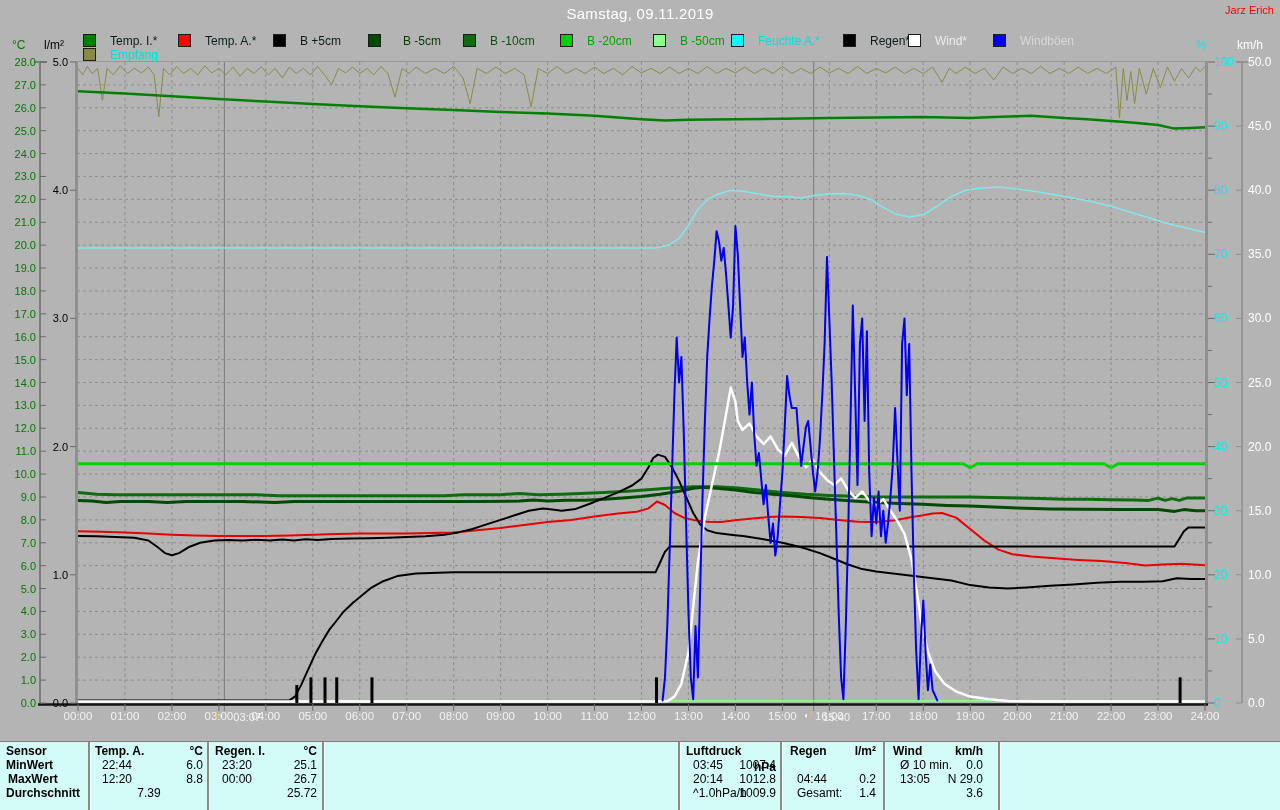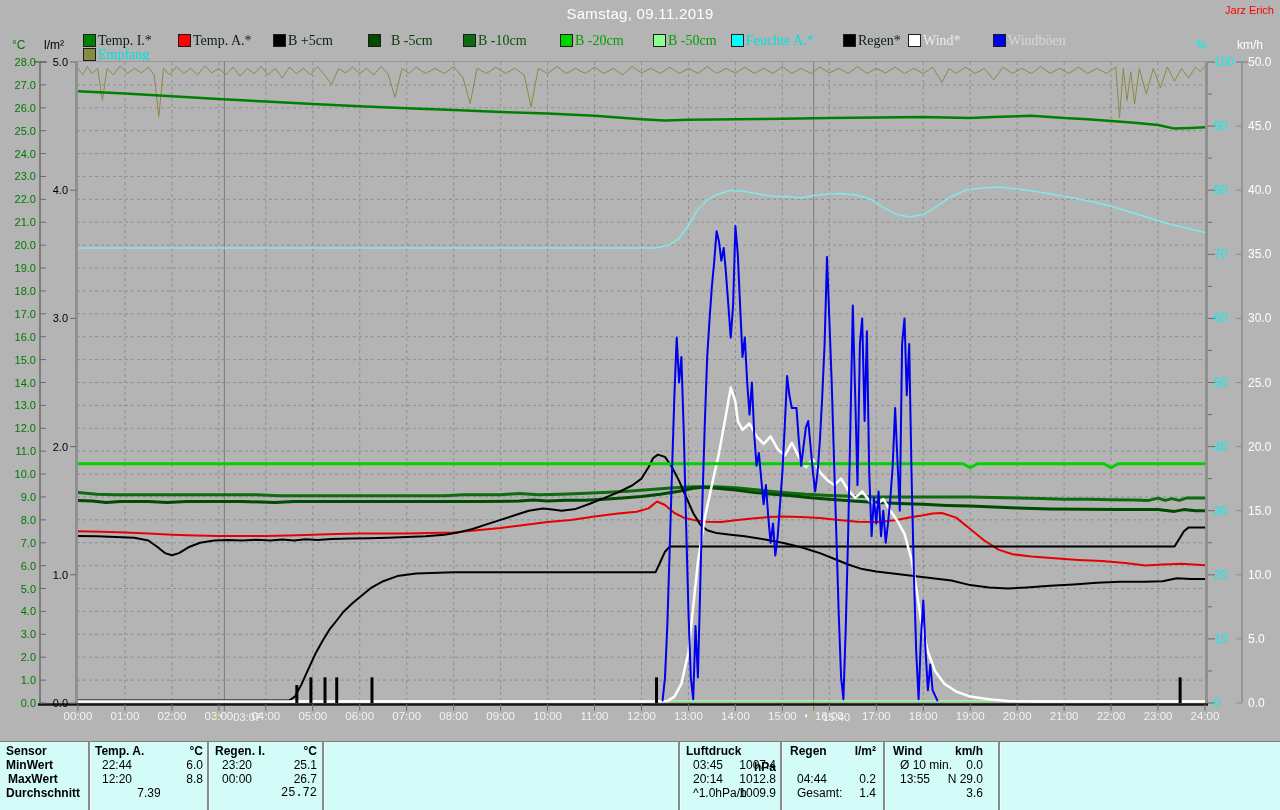--- a/index.html
+++ b/index.html
@@ -4,21 +4,21 @@
 <style>
   html,body{margin:0;padding:0;}
   body{width:1280px;height:810px;background:#b4b4b4;font-family:"Liberation Sans",sans-serif;position:relative;overflow:hidden;}
   .abs{position:absolute;}
   #page-title{top:5px;left:0;width:1280px;text-align:center;color:#ffffff;font-size:15px;letter-spacing:.3px;}
   #author{top:4px;right:6px;color:#ff0000;font-size:11px;}
   .unit-label{font-size:12px;}
   #chart-wrap{top:0;left:0;width:1280px;height:740px;}
   .legend-item{position:absolute;height:13px;white-space:nowrap;}
   .legend-item .sw{display:inline-block;width:11px;height:11px;border:1px solid #1c1c1c;vertical-align:-2px;}
-  .legend-item .lb{font-size:14px;margin-left:2px;font-family:Liberation Serif, serif;}
+  .legend-item .lb{font-size:12px;margin-left:14px;}
   .marker-label{position:absolute;color:#f4f4f4;font-size:11px;white-space:nowrap;}
   .marker-icon{position:absolute;font-size:10px;line-height:10px;}
   .marker-icon .arr{color:#e8d000;font-weight:bold;}
   .marker-icon .moon{color:#ffffff;font-size:8px;}
   #stats-table{top:741px;left:0;width:1280px;height:69px;background:#d3fbf8;border-top:1px solid #7d7d7d;}
   .t-cell{position:absolute;font-size:12px;color:#000;white-space:nowrap;height:13px;line-height:13px;}
   .t-bold{font-weight:bold;}
   .t-right{text-align:right;}
   .t-div{position:absolute;top:0;width:2px;height:69px;background:#8a8a8a;border-right:1px solid #e8fffd;}
 </style>
@@ -326,42 +326,42 @@
     <div class="t-cell t-right" style="left: 95px; top: 31px; width: 108px;">8.8</div>
     <div class="t-cell " style="left: 102px; top: 45px;"></div>
     <div class="t-cell t-right" style="left: 95px; top: 45px; width: 108px; text-align: center;">7.39</div>
     <div class="t-cell t-bold" style="left: 215px; top: 3px;">Regen. I.</div>
     <div class="t-cell t-bold t-right" style="left: 215px; top: 3px; width: 102px;">°C</div>
     <div class="t-cell " style="left: 222px; top: 17px;">23:20</div>
     <div class="t-cell t-right" style="left: 215px; top: 17px; width: 102px;">25.1</div>
     <div class="t-cell " style="left: 222px; top: 31px;">00:00</div>
     <div class="t-cell t-right" style="left: 215px; top: 31px; width: 102px;">26.7</div>
     <div class="t-cell " style="left: 222px; top: 45px;"></div>
-    <div class="t-cell t-right" style="left: 215px; top: 45px; width: 102px; font-family: Liberation Mono, monospace;">25.72</div>
+    <div class="t-cell t-right" style="left: 215px; top: 45px; width: 102px;">25.72</div>
     <div class="t-cell t-bold" style="left: 686px; top: 3px;">Luftdruck</div>
     <div class="t-cell t-bold t-right" style="left: 686px; top: 3px; width: 90px; margin-top: 16px;">hPa</div>
     <div class="t-cell " style="left: 693px; top: 17px;">03:45</div>
     <div class="t-cell t-right" style="left: 686px; top: 17px; width: 90px;">1007.4</div>
     <div class="t-cell " style="left: 693px; top: 31px;">20:14</div>
     <div class="t-cell t-right" style="left: 686px; top: 31px; width: 90px;">1012.8</div>
     <div class="t-cell " style="left: 693px; top: 45px;">^1.0hPa/h</div>
     <div class="t-cell t-right" style="left: 686px; top: 45px; width: 90px;">1009.9</div>
     <div class="t-cell t-bold" style="left: 790px; top: 3px;">Regen</div>
     <div class="t-cell t-bold t-right" style="left: 790px; top: 3px; width: 86px;">l/m²</div>
     <div class="t-cell " style="left: 797px; top: 17px;"></div>
     <div class="t-cell t-right" style="left: 790px; top: 17px; width: 86px;"></div>
     <div class="t-cell " style="left: 797px; top: 31px;">04:44</div>
     <div class="t-cell t-right" style="left: 790px; top: 31px; width: 86px;">0.2</div>
     <div class="t-cell " style="left: 797px; top: 45px;">Gesamt:</div>
     <div class="t-cell t-right" style="left: 790px; top: 45px; width: 86px;">1.4</div>
     <div class="t-cell t-bold" style="left: 893px; top: 3px;">Wind</div>
     <div class="t-cell t-bold t-right" style="left: 893px; top: 3px; width: 90px;">km/h</div>
     <div class="t-cell " style="left: 900px; top: 17px;">Ø 10 min.</div>
     <div class="t-cell t-right" style="left: 893px; top: 17px; width: 90px;">0.0</div>
-    <div class="t-cell " style="left: 900px; top: 31px;">13:55</div>
+    <div class="t-cell " style="left: 900px; top: 31px;">13:05</div>
     <div class="t-cell t-right" style="left: 893px; top: 31px; width: 90px;">N 29.0</div>
     <div class="t-cell " style="left: 900px; top: 45px;"></div>
     <div class="t-cell t-right" style="left: 893px; top: 45px; width: 90px;">3.6</div>
     <div class="t-div" style="left: 88px;"></div>
     <div class="t-div" style="left: 207px;"></div>
     <div class="t-div" style="left: 322px;"></div>
     <div class="t-div" style="left: 678px;"></div>
     <div class="t-div" style="left: 780px;"></div>
     <div class="t-div" style="left: 883px;"></div>
     <div class="t-div" style="left: 998px;"></div>

